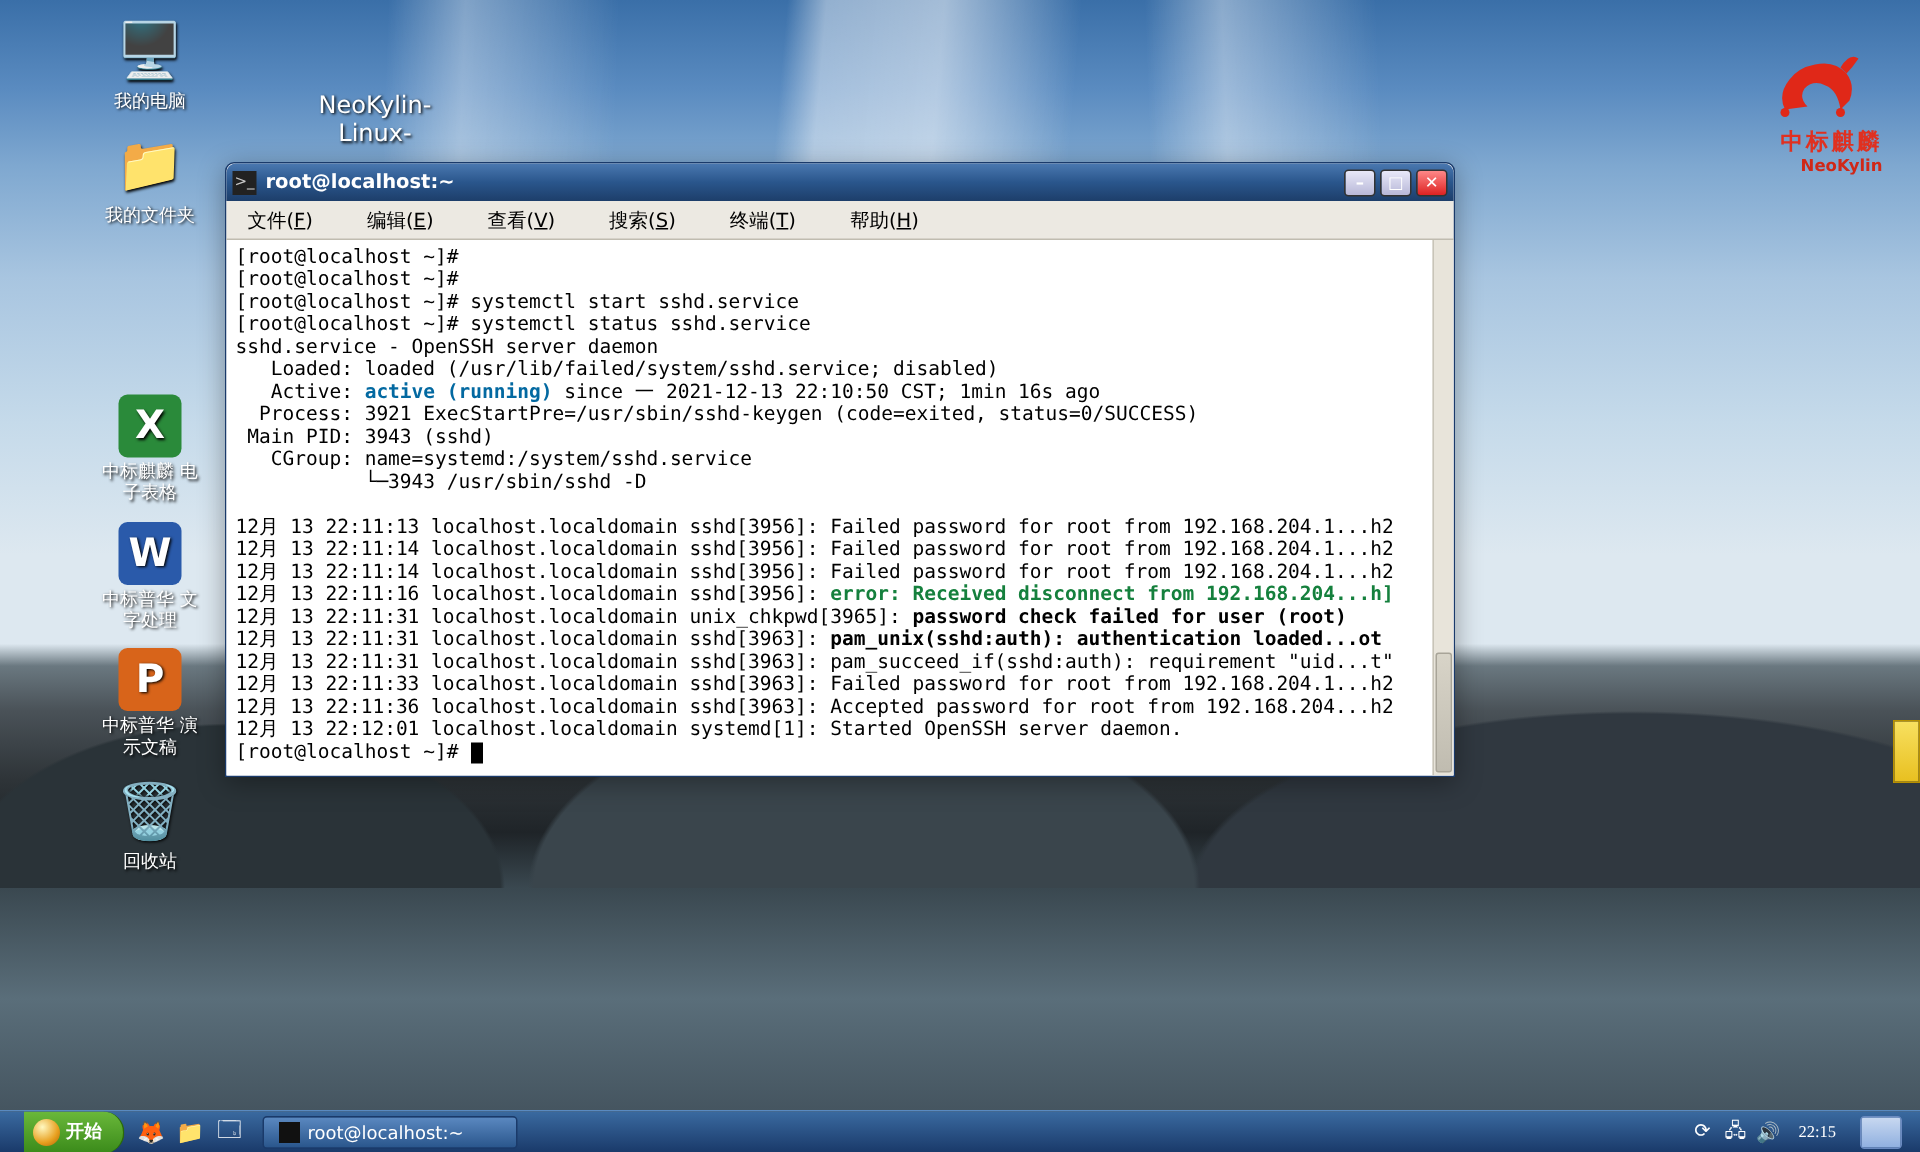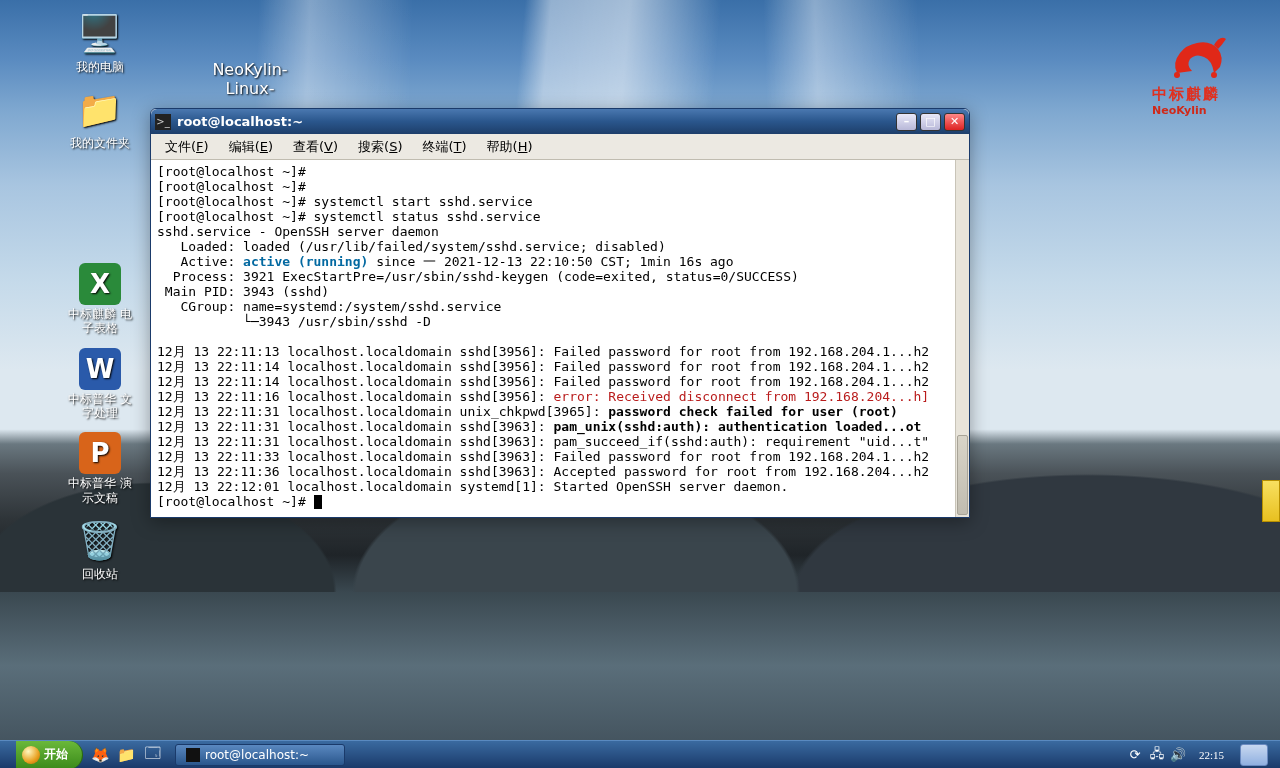--- a/index.html
+++ b/index.html
@@ -45,21 +45,21 @@
   .di .ico { width: 48px; height: 48px; margin: 0 auto 2px; display:flex;
              align-items:center; justify-content:center; font-size:36px; }
   .di .lbl { line-height: 1.2; }
   .dvd-icon { position:absolute; top:10px; left:200px; width:100px; text-align:center;
               color:#fff; font-size:16px; text-shadow:1px 1px 2px #000; cursor:pointer; }
   .dvd-icon .ico { width:48px; height:48px; margin:0 auto 2px;
                    border-radius:50%; background:
                      radial-gradient(circle, #fff 12%, #888 14%, #ddd 18%,
                        conic-gradient(#ddd,#aaa,#fff,#bbb,#eee,#ccc,#ddd) 20%); }
   
-  .logo-nk { position:absolute; top:25px; right:38px; width:90px; text-align:left;
+  .logo-nk { position:absolute; top:25px; right:25px; width:90px; text-align:right;
              color:#e03020; font-weight:bold; }
   .logo-nk svg { display:block; margin:0 auto; }
   .logo-nk .cn { font-size:15px; letter-spacing:2px; margin-top:2px; }
   .logo-nk .en { font-size:11px; color:#d02818; }
 
   
   .window {
     position: absolute; top: 108px; left: 150px; width: 820px;
     background: #fff; border: 1px solid #1a3a6a; border-radius: 6px 6px 0 0;
     box-shadow: 0 4px 18px rgba(0,0,0,.35);
@@ -75,32 +75,32 @@
   .titlebar .ttl { flex:1; font-weight:bold; }
   .win-btns { display:flex; gap:3px; }
   .win-btn { width:21px; height:18px; border:1px solid #333; border-radius:3px;
              display:flex; align-items:center; justify-content:center; font-size:11px;
              font-weight:bold; cursor:pointer; }
   .win-min { background:linear-gradient(#e8e8f8,#b8b8d8); }
   .win-max { background:linear-gradient(#e8e8f8,#b8b8d8); }
   .win-close { background:linear-gradient(#f88,#d22); color:#fff; }
 
   .menubar { height:26px; background:#ece9e2; border-bottom:1px solid #c0bcb0;
-             display:flex; align-items:center; padding:0 6px; font-size:13px; gap:4px; }
+             display:flex; align-items:center; padding:0 6px; font-size:13px; gap:20px; }
   .mi { padding:2px 8px; cursor:pointer; }
   .mi u { text-decoration:underline; }
 
   .term {
     background:#fff; color:#000;
     font-family:"DejaVu Sans Mono","Liberation Mono",monospace;
     font-size:13px; line-height:15px; padding:4px 6px 8px;
     position:relative; white-space:pre; overflow:hidden;
   }
   .term .green { color:#0369a1; font-weight:bold; }
-  .term .red { color:#b91c1c; font-weight:normal; }
+  .term .red { color:#15803d; font-weight:bold; }
   .term .bold { font-weight:bold; }
   .term .cursor { display:inline-block; width:8px; height:14px; background:#000;
                   vertical-align:text-bottom; }
   .term-scroll { position:absolute; right:0; top:0; bottom:0; width:14px;
                  background:#e8e4da; border-left:1px solid #c8c4b8; }
   .term-scroll .thumb { position:absolute; left:1px; right:1px; bottom:2px; height:80px;
                         background:linear-gradient(#d8d4c8,#c0bcb0); border:1px solid #a8a498;
                         border-radius:2px; }
 
   

